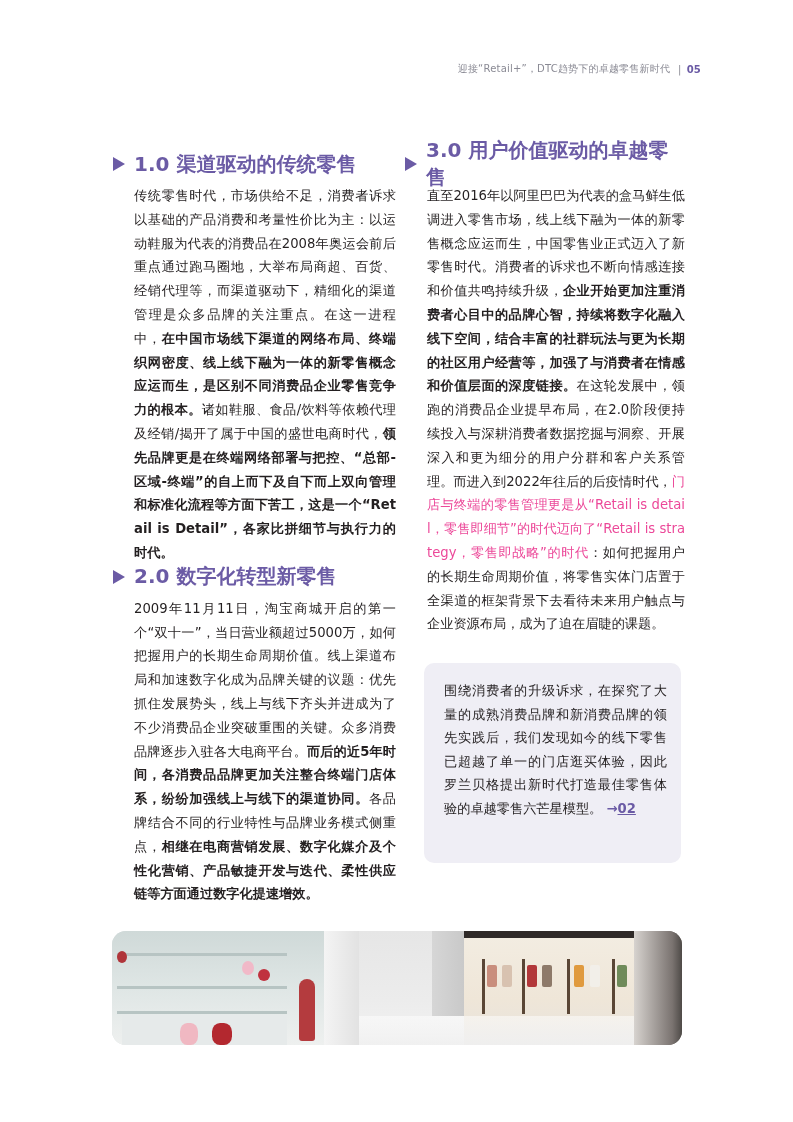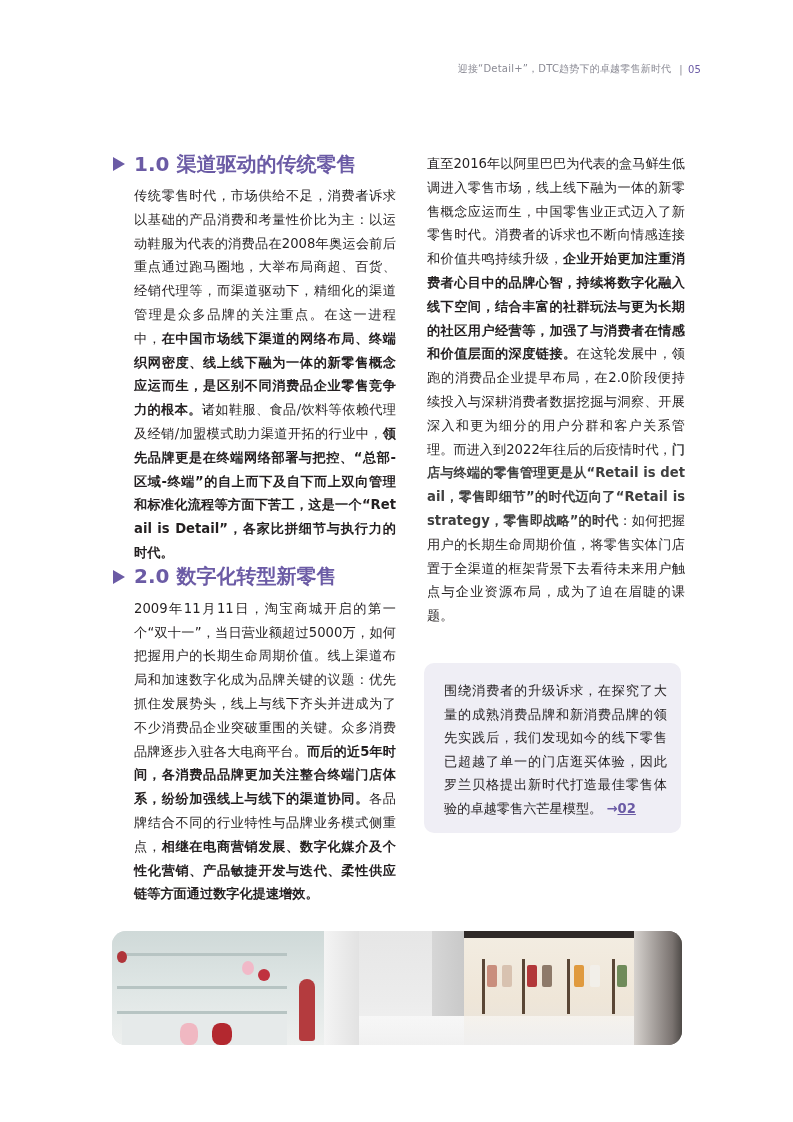--- a/index.html
+++ b/index.html
@@ -5,21 +5,21 @@
   * { margin: 0; padding: 0; box-sizing: border-box; }
   html, body { width: 793px; height: 1122px; background: #ffffff; overflow: hidden; }
   body { position: relative; font-family: "DejaVu Sans", "Liberation Sans", sans-serif; color: #231f20; }
 
   .header {
     position: absolute; top: 62px; right: 92px;
     font-size: 10px; color: #8a8a94; letter-spacing: 0.2px;
     display: flex; align-items: center;
   }
   .header .sep { margin: 0 5px 0 8px; color: #8a8a94; }
-  .header .page { color: #6b5ba5; font-weight: normal; }
+  .header .page { color: #6b5ba5; font-weight: bold; }
 
   .col { position: absolute; }
   .col-left { left: 113px; top: 152px; width: 283px; }
   .col-right { left: 405px; top: 152px; width: 280px; }
 
   .sec-title {
     display: flex; align-items: center;
     font-size: 20px; font-weight: bold; color: #6b5ba5;
     height: 24px; margin-bottom: 8px;
   }
@@ -28,27 +28,27 @@
     border-top: 7px solid transparent; border-bottom: 7px solid transparent;
     border-left: 12px solid #6b5ba5;
     margin-right: 9px;
   }
   .body-text {
     padding-left: 21px;
     font-size: 13.2px; line-height: 23.8px; color: #231f20;
     text-align: justify; word-break: break-all;
   }
   .body-text b { font-weight: bold; }
-  .body-text .hl { color: #404040; font-weight: bold; }
+  .body-text .hl { color: #ec4899; font-weight: normal; }
   .col-right .body-text { padding-left: 22px; }
 
   .sec2 { }
 
   .callout {
-    position: absolute; left: 424px; top: 663px; width: 257px; height: 170px;
+    position: absolute; left: 424px; top: 663px; width: 257px; height: 200px;
     background: #efeef5; border-radius: 10px;
     padding: 16px 14px 0 20px;
     font-size: 13.2px; line-height: 23.6px; color: #231f20;
     text-align: justify; word-break: break-all;
   }
   .callout .ref { color: #6b5ba5; font-weight: bold; }
   .callout .ref a { color: #6b5ba5; text-decoration: underline; }
 
   .photo {
     position: absolute; left: 112px; top: 931px; width: 570px; height: 114px;
@@ -73,49 +73,53 @@
   .photo .storetop { position: absolute; left: 352px; top: 0; width: 170px; height: 7px; background: #2f2a28; }
   .photo .rack { position: absolute; top: 28px; height: 55px; width: 3px; background: #5a4636; }
   .photo .cloth { position: absolute; top: 34px; width: 10px; height: 22px; border-radius: 2px; }
   .photo .wallR { position: absolute; left: 522px; top: 0; width: 48px; height: 114px; background: linear-gradient(90deg, #d7d3cf, #7a7370 80%, #4e4a47); }
   .photo .floor { position: absolute; left: 247px; top: 85px; width: 275px; height: 29px; background: linear-gradient(180deg, rgba(255,255,255,0.5), rgba(240,240,240,0.9)); }
 </style>
 </head>
 <body>
 
 <div class="header">
-  <span>迎接“Detail+”，DTC趋势下的卓越零售新时代</span>
+  <span>迎接“Retail+”，DTC趋势下的卓越零售新时代</span>
   <span class="sep">|</span>
   <span class="page">05</span>
 </div>
 
 <div class="col col-left">
   <div>
     <div class="sec-title">
       <span class="tri"></span>
       <span>1.0 渠道驱动的传统零售</span>
     </div>
     <p class="body-text">
-      <span>传统零售时代，市场供给不足，消费者诉求以基础的产品消费和考量性价比为主：以运动鞋服为代表的消费品在2008年奥运会前后重点通过跑马圈地，大举布局商超、百货、经销代理等，而渠道驱动下，精细化的渠道管理是众多品牌的关注重点。在这一进程中，</span><b>在中国市场线下渠道的网络布局、终端织网密度、线上线下融为一体的新零售概念应运而生，是区别不同消费品企业零售竞争力的根本。</b><span>诸如鞋服、食品/饮料等依赖代理及经销/加盟模式助力渠道开拓的行业中，</span><b>领先品牌更是在终端网络部署与把控、“总部-区域-终端”的自上而下及自下而上双向管理和标准化流程等方面下苦工，这是一个“Retail is Detail”，各家比拼细节与执行力的时代。</b>
+      <span>传统零售时代，市场供给不足，消费者诉求以基础的产品消费和考量性价比为主：以运动鞋服为代表的消费品在2008年奥运会前后重点通过跑马圈地，大举布局商超、百货、经销代理等，而渠道驱动下，精细化的渠道管理是众多品牌的关注重点。在这一进程中，</span><b>在中国市场线下渠道的网络布局、终端织网密度、线上线下融为一体的新零售概念应运而生，是区别不同消费品企业零售竞争力的根本。</b><span>诸如鞋服、食品/饮料等依赖代理及经销/揭开了属于中国的盛世电商时代，</span><b>领先品牌更是在终端网络部署与把控、“总部-区域-终端”的自上而下及自下而上双向管理和标准化流程等方面下苦工，这是一个“Retail is Detail”，各家比拼细节与执行力的时代。</b>
     </p>
   </div>
 
   <div class="sec2">
     <div class="sec-title">
       <span class="tri"></span>
       <span>2.0 数字化转型新零售</span>
     </div>
     <p class="body-text">
       <span>2009年11月11日，淘宝商城开启的第一个“双十一”，当日营业额超过5000万，如何把握用户的长期生命周期价值。线上渠道布局和加速数字化成为品牌关键的议题：优先抓住发展势头，线上与线下齐头并进成为了不少消费品企业突破重围的关键。众多消费品牌逐步入驻各大电商平台。</span><b>而后的近5年时间，各消费品品牌更加关注整合终端门店体系，纷纷加强线上与线下的渠道协同。</b><span>各品牌结合不同的行业特性与品牌业务模式侧重点，</span><b>相继在电商营销发展、数字化媒介及个性化营销、产品敏捷开发与迭代、柔性供应链等方面通过数字化提速增效。</b>
     </p>
   </div>
 </div>
 
 <div class="col col-right">
   <div>
+    <div class="sec-title">
+      <span class="tri"></span>
+      <span>3.0 用户价值驱动的卓越零售</span>
+    </div>
     <p class="body-text">
       <span>直至2016年以阿里巴巴为代表的盒马鲜生低调进入零售市场，线上线下融为一体的新零售概念应运而生，中国零售业正式迈入了新零售时代。消费者的诉求也不断向情感连接和价值共鸣持续升级，</span><b>企业开始更加注重消费者心目中的品牌心智，持续将数字化融入线下空间，结合丰富的社群玩法与更为长期的社区用户经营等，加强了与消费者在情感和价值层面的深度链接。</b><span>在这轮发展中，领跑的消费品企业提早布局，在2.0阶段便持续投入与深耕消费者数据挖掘与洞察、开展深入和更为细分的用户分群和客户关系管理。而进入到2022年往后的后疫情时代，</span><span class="hl">门店与终端的零售管理更是从“Retail is detail，零售即细节”的时代迈向了“Retail is strategy，零售即战略”的时代</span><span>：如何把握用户的长期生命周期价值，将零售实体门店置于全渠道的框架背景下去看待未来用户触点与企业资源布局，成为了迫在眉睫的课题。</span>
     </p>
   </div>
 </div>
 
 <div class="callout">
   <span>围绕消费者的升级诉求，在探究了大量的成熟消费品牌和新消费品牌的领先实践后，我们发现如今的线下零售已超越了单一的门店逛买体验，因此罗兰贝格提出新时代打造最佳零售体验的卓越零售六芒星模型。</span>
   <span class="ref">
     <span>→</span><a>02</a>

